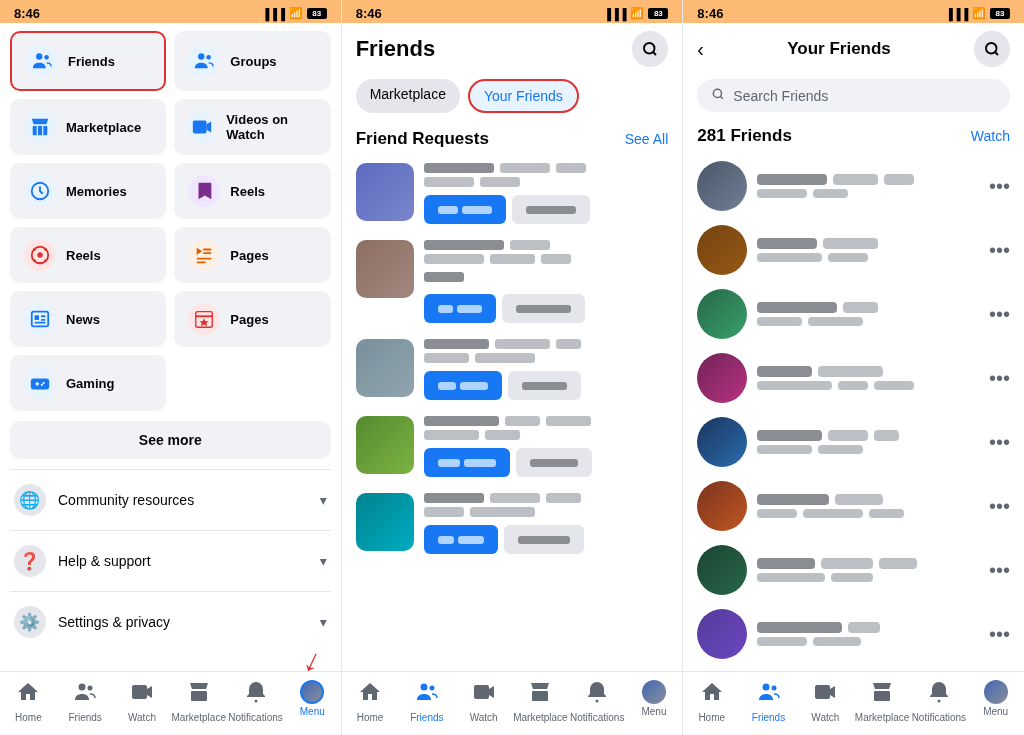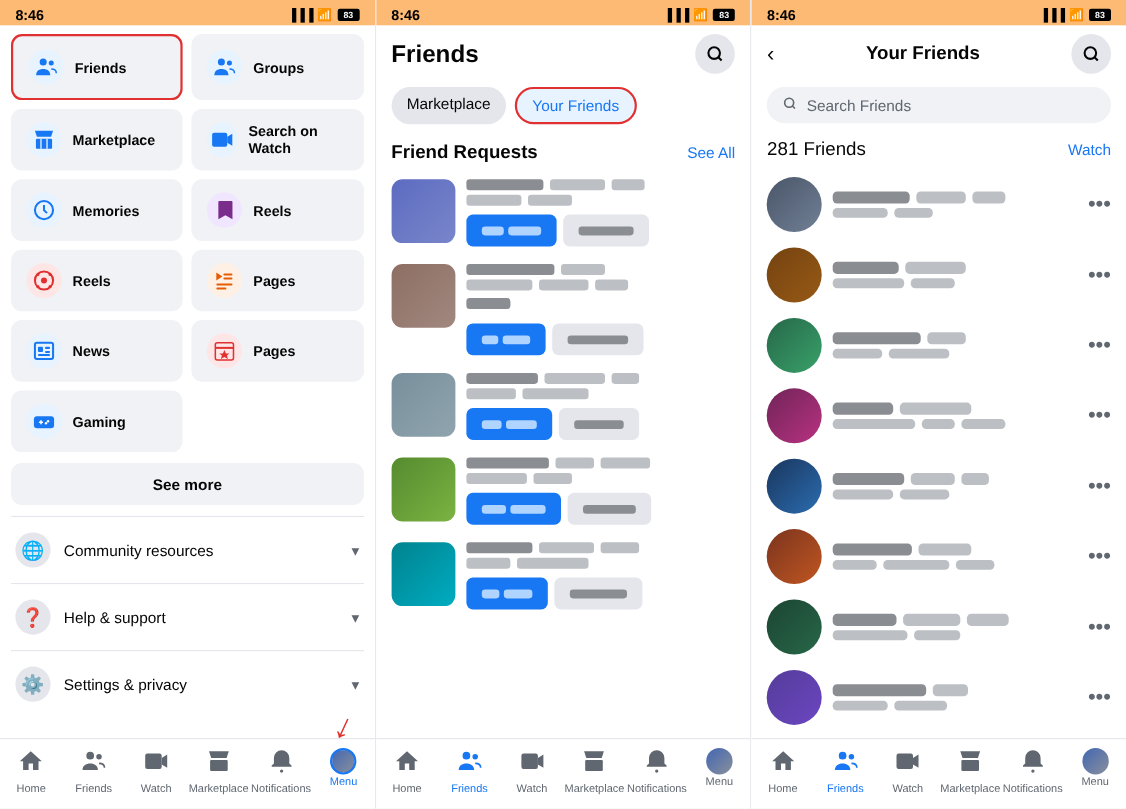--- a/index.html
+++ b/index.html
@@ -325,21 +325,21 @@
     }
 
     .friends-count-row {
       display: flex;
       justify-content: space-between;
       align-items: center;
       padding: 4px 14px 8px;
     }
     .friends-count {
       font-size: 17px;
-      font-weight: 400;
+      font-weight: 700;
       color: #050505;
     }
     .sort-btn {
       font-size: 14px;
       font-weight: 500;
       color: #1877f2;
       cursor: pointer;
     }
 
     .your-friend-item {
@@ -462,21 +462,21 @@
           <span class="menu-item-label">Marketplace</span>
         </div>
 
         <div class="menu-item">
           <div class="menu-item-icon" style="background:#e7f3ff;">
             <svg width="22" height="22" viewBox="0 0 24 24" fill="#1877f2">
                 <rect x="2" y="5" width="15" height="14" rx="2"></rect>
                 <path d="M17 9l5-3v12l-5-3V9z"></path>
               </svg>
           </div>
-          <span class="menu-item-label">Search on Watch</span>
+          <span class="menu-item-label">Videos on Watch</span>
         </div>
 
         <div class="menu-item">
           <div class="menu-item-icon" style="background:#e7f3ff;">
             <svg width="22" height="22" viewBox="0 0 24 24" fill="none" stroke="#1877f2" stroke-width="2">
                 <circle cx="12" cy="12" r="9"></circle>
                 <path d="M12 7v5l3 3"></path>
               </svg>
           </div>
           <span class="menu-item-label">Memories</span>

